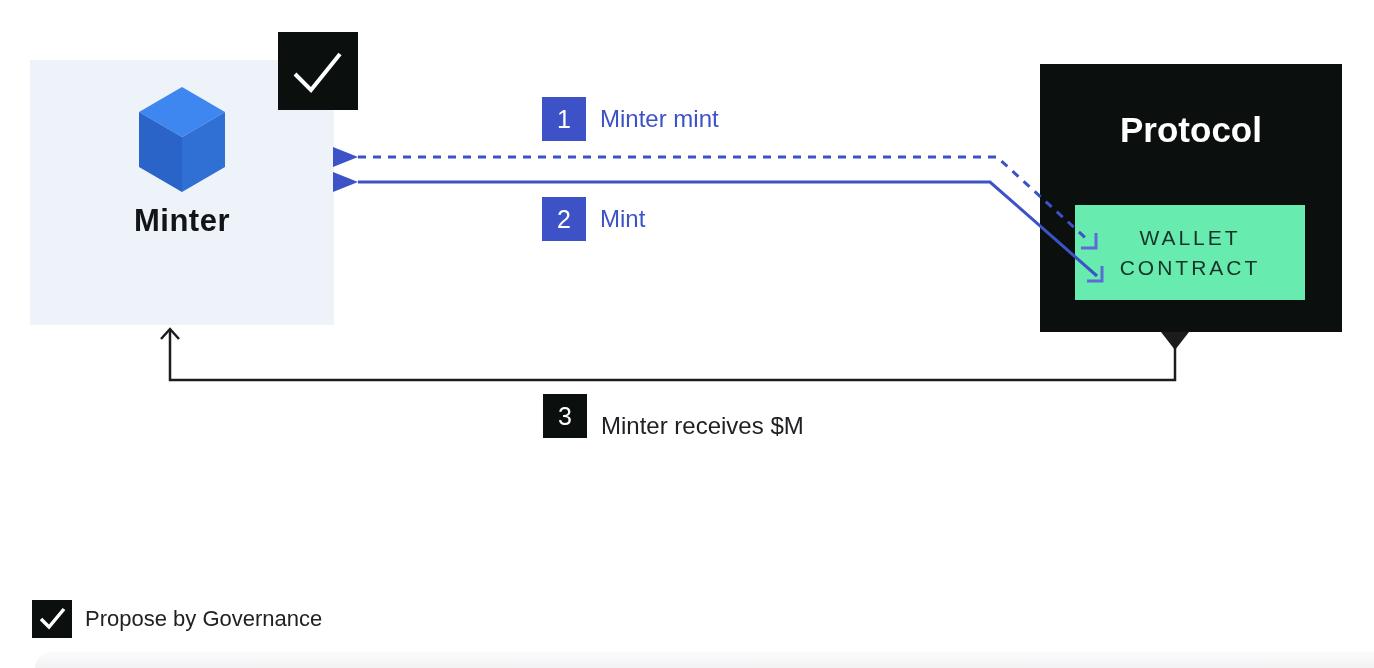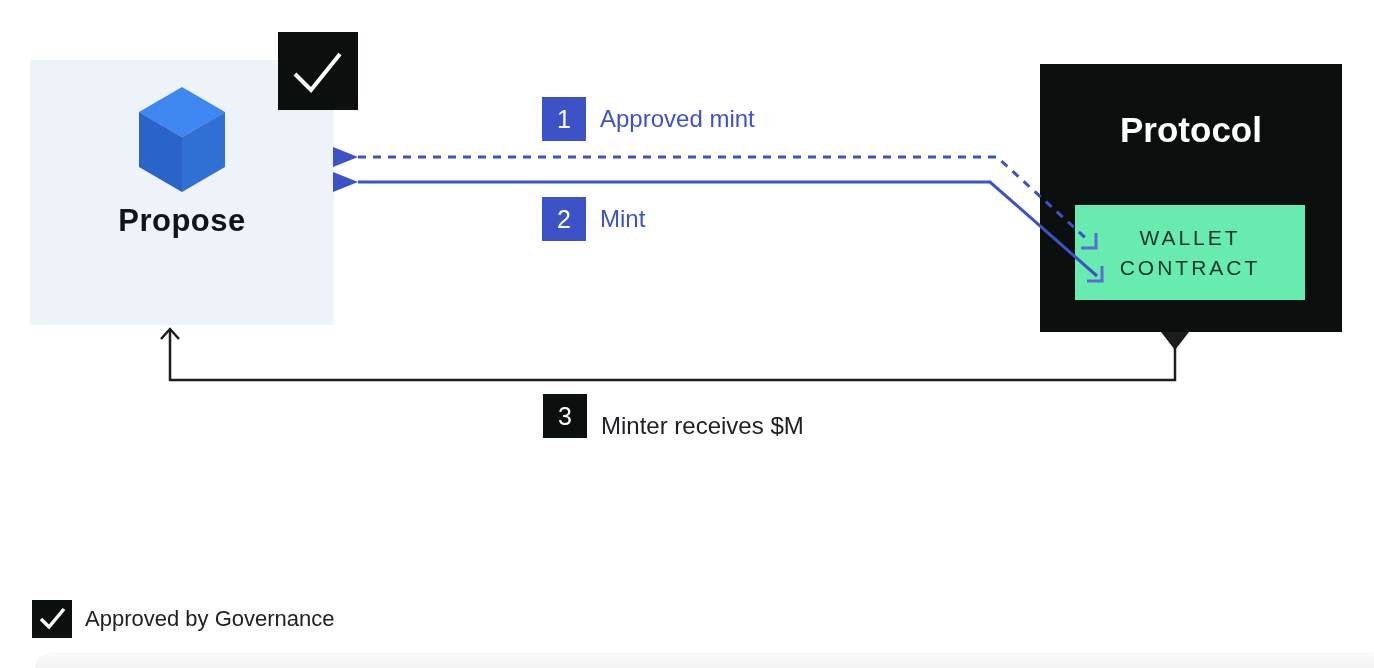--- a/index.html
+++ b/index.html
@@ -97,21 +97,21 @@
 <div class="canvas">
 
   <div class="bottom-band"></div>
 
   <div class="minter-panel">
     <svg class="cube" viewBox="0 0 86 105">
       <polygon class="cube-top" points="43,0 86,25 43,50 0,25"></polygon>
       <polygon class="cube-left" points="0,25 43,50 43,105 0,80"></polygon>
       <polygon class="cube-right" points="86,25 43,50 43,105 86,80"></polygon>
     </svg>
-    <div class="minter-title">Propose</div>
+    <div class="minter-title">Minter</div>
   </div>
 
   <div class="approved-badge">
     <svg width="80" height="78" viewBox="0 0 80 78">
       <polyline points="17,42 33,58 62,22" fill="none" stroke="#ffffff" stroke-width="4"></polyline>
     </svg>
   </div>
 
   <div class="protocol-box">
     <div class="protocol-title">Protocol</div>
@@ -136,33 +136,33 @@
 
     <g>
       <polygon class="fill-dark" points="1161,332 1189,332 1175,350"></polygon>
       <path class="stroke-dark" d="M 1175 348 V 380 H 170 V 330"></path>
       <polyline class="stroke-dark" points="161,339 170,329 179,339"></polyline>
     </g>
   </svg>
 
   <div class="step step-1">
     <span class="step-badge badge-blue">1</span>
-    <span class="step-label label-blue">Approved mint</span>
+    <span class="step-label label-blue">Minter mint</span>
   </div>
   <div class="step step-2">
     <span class="step-badge badge-blue">2</span>
     <span class="step-label label-blue">Mint</span>
   </div>
   <div class="step step-3">
     <span class="step-badge badge-dark">3</span>
     <span class="step-label label-dark">Minter receives $M</span>
   </div>
 
   <div class="legend">
     <span class="legend-check">
       <svg width="40" height="38" viewBox="0 0 40 38">
         <polyline points="9,19 17,27 32,9" fill="none" stroke="#ffffff" stroke-width="3.5"></polyline>
       </svg>
     </span>
-    <span class="legend-label">Approved by Governance</span>
+    <span class="legend-label">Propose by Governance</span>
   </div>
 
 </div>
 
 </body></html>

